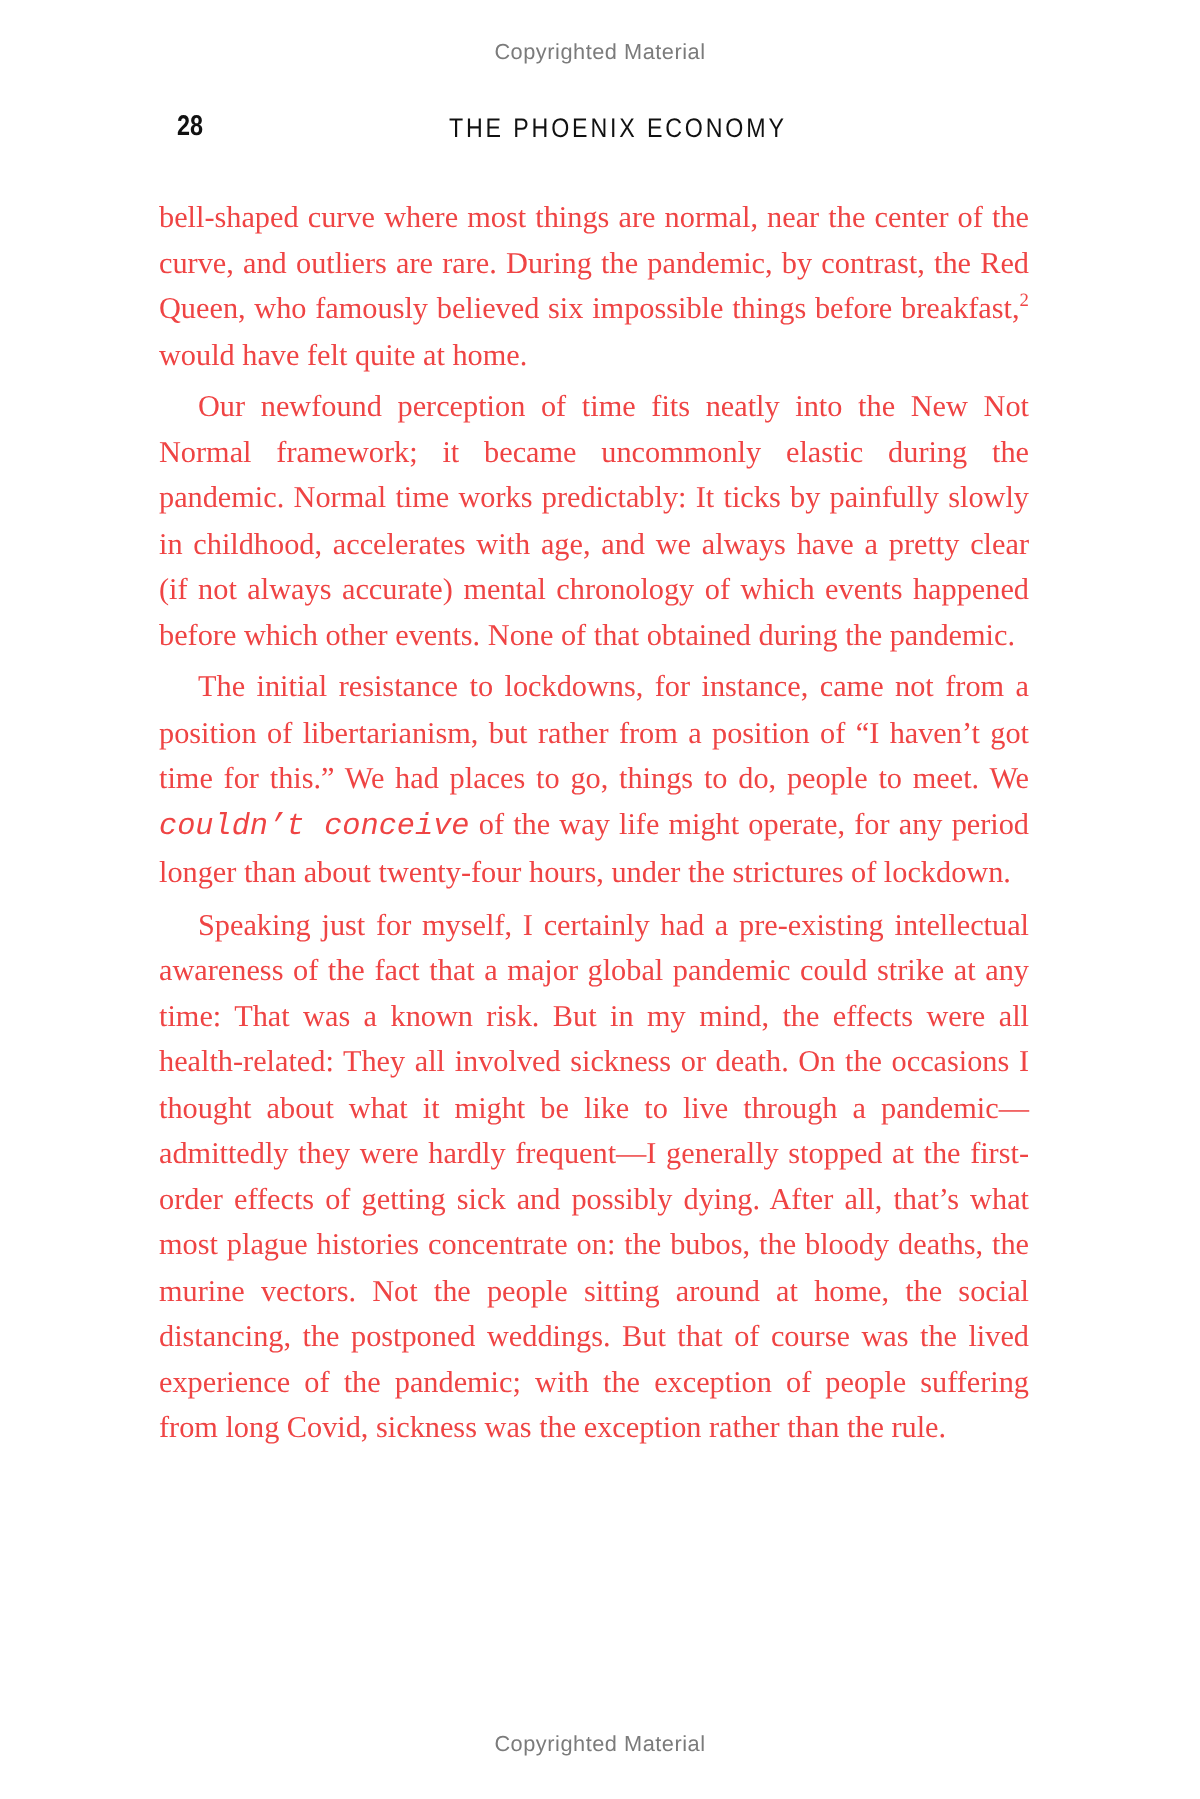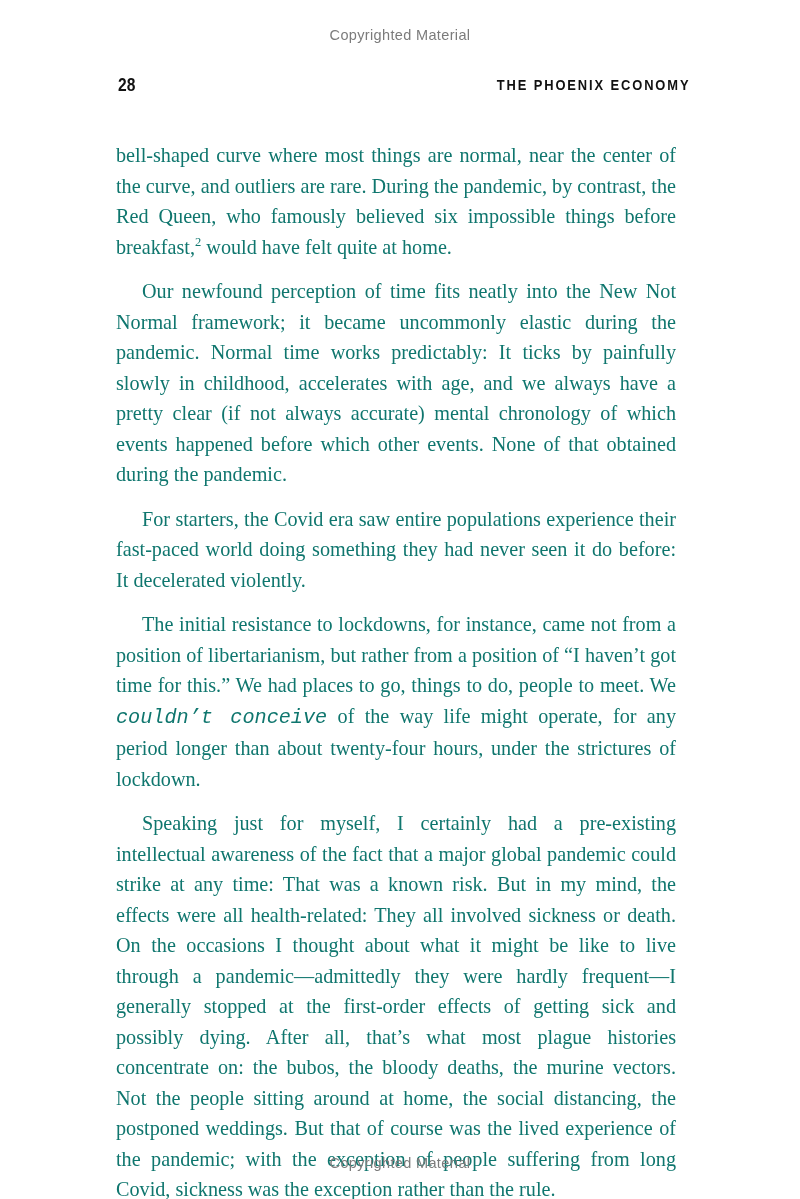--- a/index.html
+++ b/index.html
@@ -57,50 +57,50 @@
     line-height: 22px;
     color: #111111;
     transform: scaleX(0.82);
     transform-origin: left top;
   }
   .chapter-title {
     position: absolute;
     left: 0;
     top: 0;
     width: 588px;
-    text-align: right;
+    text-align: center;
     font-family: "Liberation Sans Narrow", "Liberation Sans", "DejaVu Sans", sans-serif;
-    font-weight: bold;
-    font-size: 15px;
+    font-weight: normal;
+    font-size: 18px;
     line-height: 22px;
     letter-spacing: 2.2px;
     color: #111111;
     white-space: nowrap;
   }
   .chapter-title span.sq {
     display: inline-block;
     transform: scaleX(0.86);
   }
 
   
   .text-block {
     position: absolute;
     top: 126px;
     left: 102px;
     width: 588px;
   }
   .para {
-    margin: 14px;
+    margin: 4px;
     font-size: 20.2px;
     line-height: 30.5px;
     text-align: justify;
     text-justify: inter-word;
     -webkit-hyphens: none;
     hyphens: none;
-    color: #0f766e;
+    color: #ef4444;
   }
   .para.indent {
     text-indent: 26px;
   }
   .para.last-flush > :last-child {
     
   }
   sup.fn {
     font-size: 0.62em;
     vertical-align: super;
@@ -122,21 +122,20 @@
     <div class="folio">28</div>
     <div class="chapter-title"><span class="sq">THE PHOENIX ECONOMY</span></div>
   </div>
 
   <div class="text-block">
 
     <p class="para"><span>bell-shaped curve where most things are normal, near the center of the curve, and outliers are rare. During the pandemic, by contrast, the Red Queen, who famously believed six impossible things before breakfast,</span><sup class="fn">2</sup><span> would have felt quite at home.</span></p>
 
     <p class="para indent">Our newfound perception of time fits neatly into the New Not Normal framework; it became uncommonly elastic during the pandemic. Normal time works predictably: It ticks by painfully slowly in childhood, accelerates with age, and we always have a pretty clear (if not always accurate) mental chronology of which events happened before which other events. None of that obtained during the pandemic.</p>
 
-    <p class="para indent">For starters, the Covid era saw entire populations experience their fast-paced world doing something they had never seen it do before: It decelerated violently.</p>
 
     <p class="para indent"><span>The initial resistance to lockdowns, for instance, came not from a position of libertarianism, but rather from a position of “I haven’t got time for this.” We had places to go, things to do, people to meet. We </span><em class="italic">couldn’t conceive</em><span> of the way life might operate, for any period longer than about twenty-four hours, under the strictures of lockdown.</span></p>
 
     <p class="para indent">Speaking just for myself, I certainly had a pre-existing intellectual awareness of the fact that a major global pandemic could strike at any time: That was a known risk. But in my mind, the effects were all health-related: They all involved sickness or death. On the occasions I thought about what it might be like to live through a pandemic—admittedly they were hardly frequent—I generally stopped at the first-order effects of getting sick and possibly dying. After all, that’s what most plague histories concentrate on: the bubos, the bloody deaths, the murine vectors. Not the people sitting around at home, the social distancing, the postponed weddings. But that of course was the lived experience of the pandemic; with the exception of people suffering from long Covid, sickness was the exception rather than the rule.</p>
 
   </div>
 
   <div class="watermark watermark-bottom">Copyrighted Material</div>
 
 </div>

